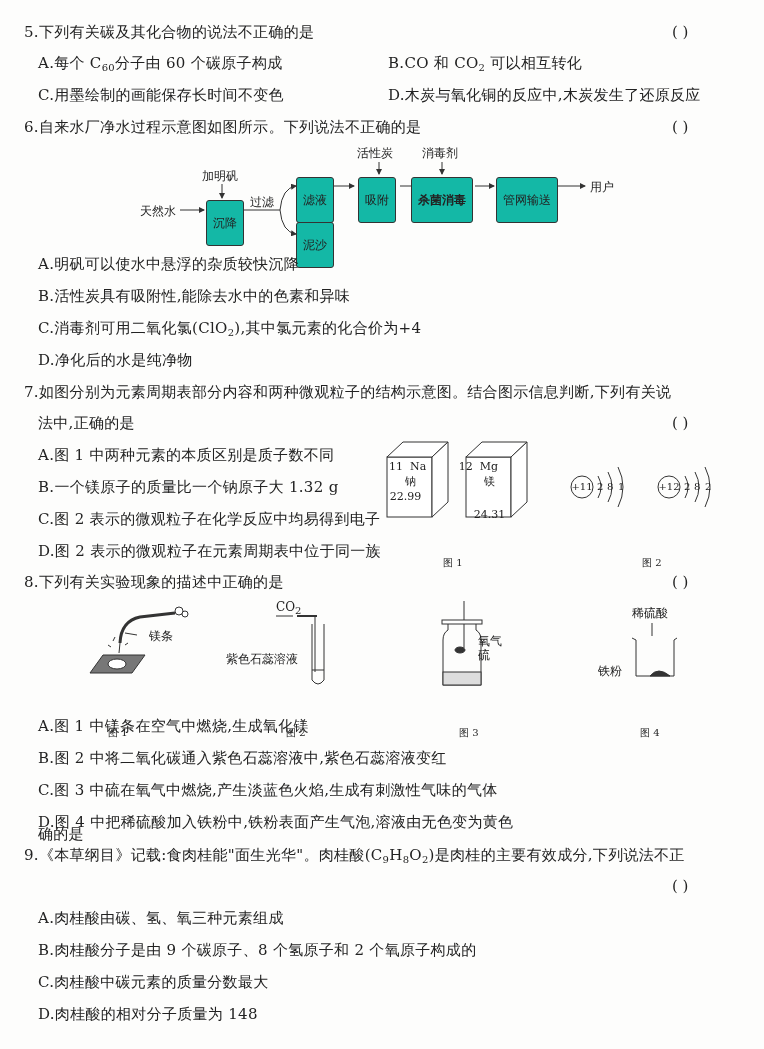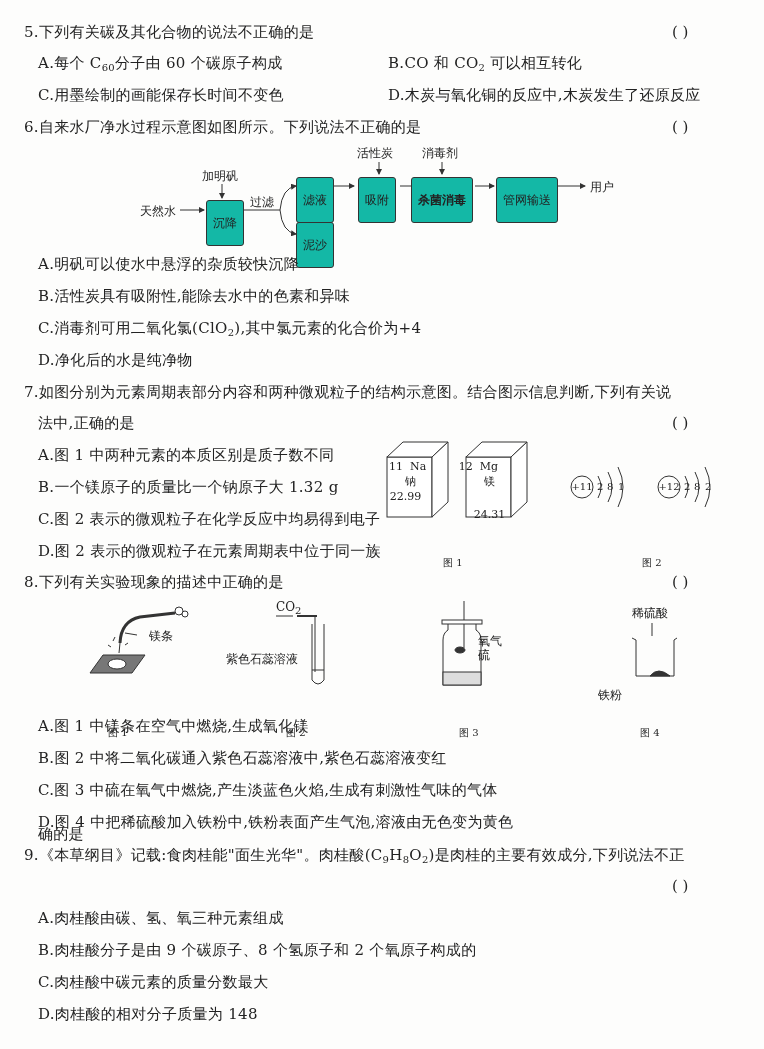--- a/index.html
+++ b/index.html
@@ -181,21 +181,21 @@
 
   <div>
     <div class="lbl" style="left:632px;top:606px;">稀硫酸</div>
     <svg width="60" height="60" style="left:630px;top:622px;">
       <g stroke="#333" stroke-width="1" fill="none">
         <line x1="22" y1="1" x2="22" y2="14"></line>
         <path d="M2,16 L6,18 L6,54 L44,54 L44,18 L47,16"></path>
         <path d="M20,54 Q28,44 40,54 Z" fill="#333"></path>
       </g>
     </svg>
-    <div class="lbl" style="left:598px;top:664px;margin-top:24px;">铁粉</div>
+    <div class="lbl" style="left:598px;top:664px;">铁粉</div>
     <div class="cap" style="left:640px;top:690px;">图 4</div>
   </div>
 
   <div class="line" style="left:38px;top:716px;">A.图 1 中镁条在空气中燃烧,生成氧化镁</div>
   <div class="line" style="left:38px;top:748px;">B.图 2 中将二氧化碳通入紫色石蕊溶液中,紫色石蕊溶液变红</div>
   <div class="line" style="left:38px;top:780px;">C.图 3 中硫在氧气中燃烧,产生淡蓝色火焰,生成有刺激性气味的气体</div>
   <div class="line" style="left:38px;top:812px;">D.图 4 中把稀硫酸加入铁粉中,铁粉表面产生气泡,溶液由无色变为黄色</div>
 </div>
 
 <div>

